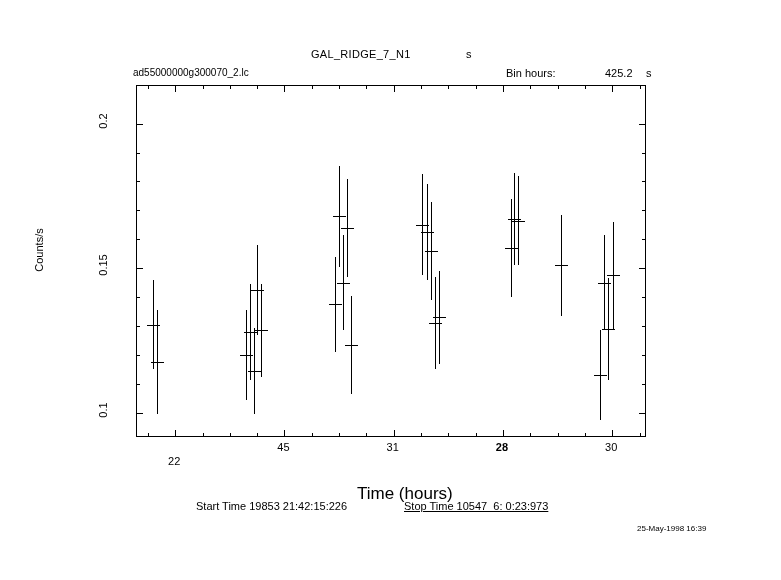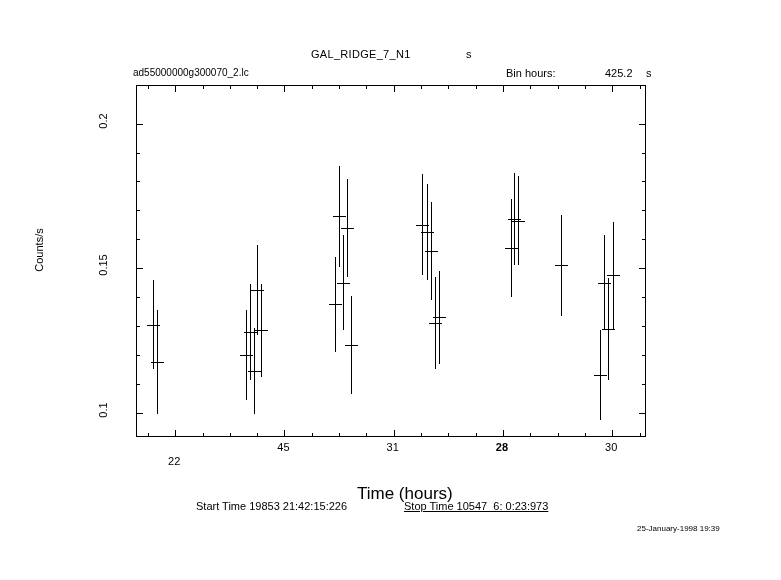--- a/index.html
+++ b/index.html
@@ -260,21 +260,21 @@
       <div class="cap" style="left: 465px; top: 243px; width: 13px;"></div>
       <div class="errbar" style="left: 476px; top: 135.95px; height: 107.025px;"></div>
       <div class="cap" style="left: 470px; top: 189px; width: 13px;"></div>
     </div>
 
   <div class="txt" id="xaxis-label">Time (hours)</div>
   <div class="txt" id="yaxis-label">Counts/s</div>
 
   <div class="txt" id="footer-start">Start Time 19853 21:42:15:226</div>
   <div class="txt" id="footer-stop">Stop Time 10547  6: 0:23:973</div>
-  <div class="txt" id="stamp">25-January-1998 19:39</div>
+  <div class="txt" id="stamp">25-May-1998 16:39</div>
 
 <div class="xticklabel" style="left: 174.237px; top: 455px;">22</div>
     <div class="xticklabel" style="left: 283.484px; top: 441px;">45</div>
     <div class="xticklabel" style="left: 392.731px; top: 441px;">31</div>
     <div class="xticklabel" style="left: 501.978px; top: 441px; font-weight: bold;">28</div>
     <div class="xticklabel" style="left: 611.226px; top: 441px;">30</div>
     <div class="yticklabel" style="left: 80px; top: 403.86px;">0.1</div>
     <div class="yticklabel" style="left: 80px; top: 259.231px;">0.15</div>
     <div class="yticklabel" style="left: 80px; top: 114.603px;">0.2</div>
   </div>

